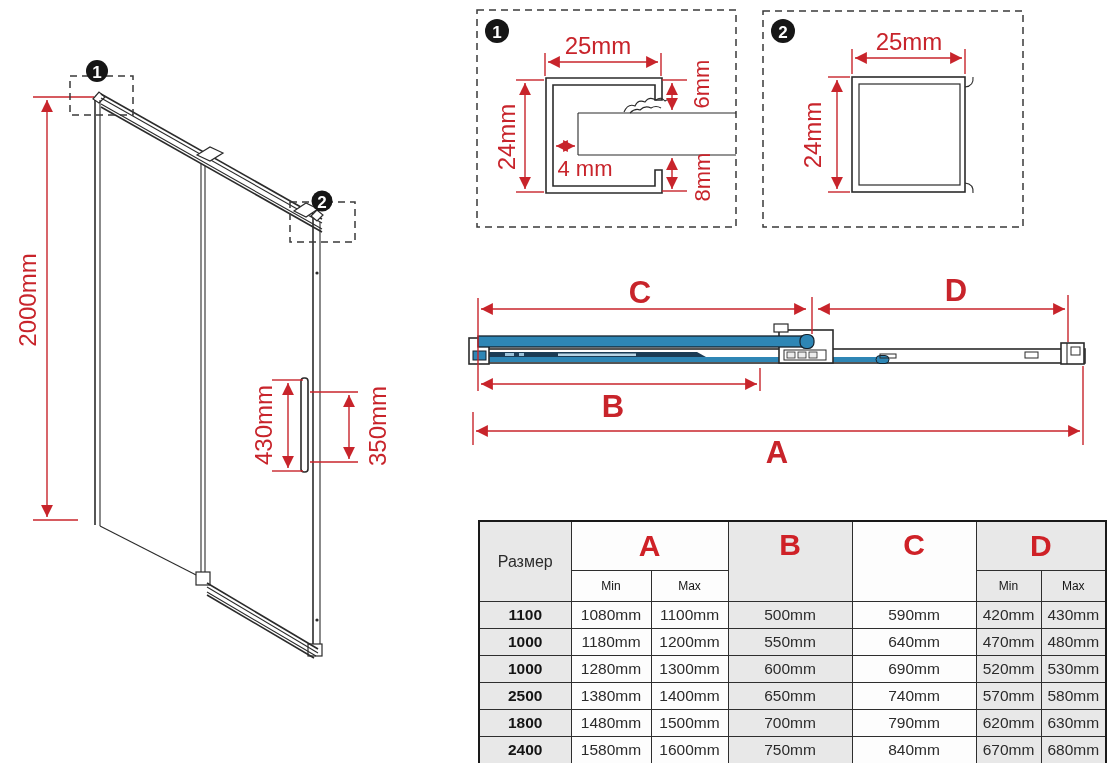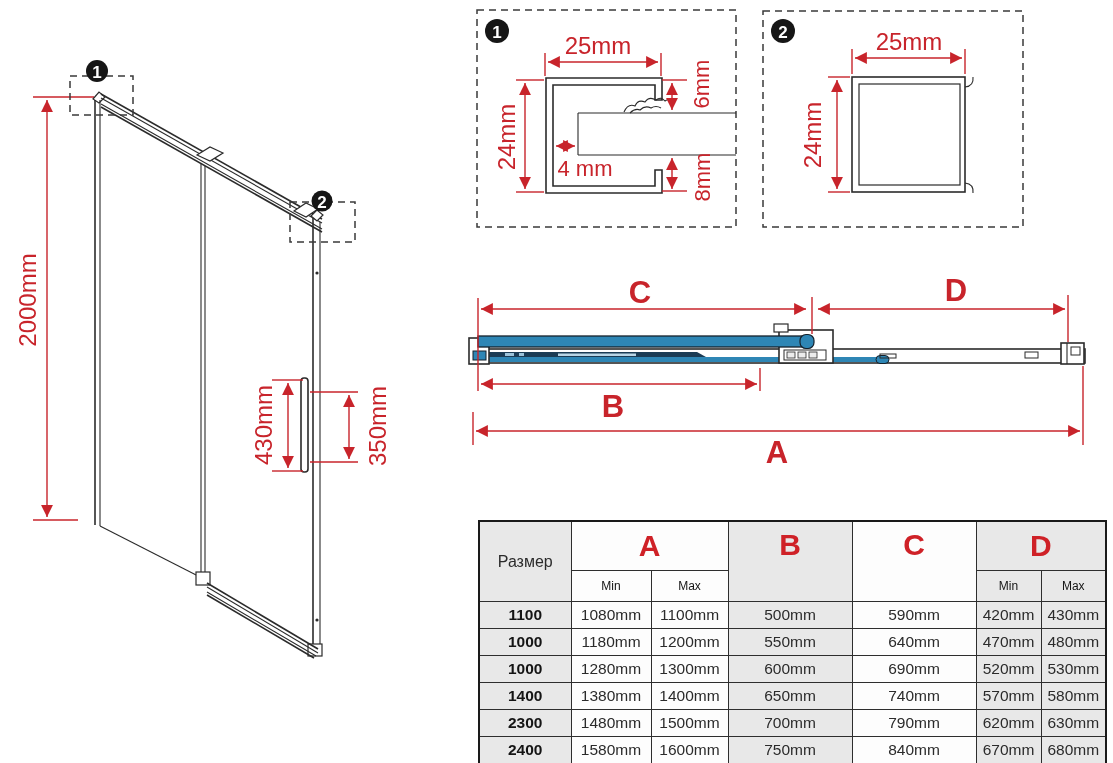--- a/index.html
+++ b/index.html
@@ -302,30 +302,30 @@
     <tr>
       <td class="gray rowlabel">1000</td>
       <td class="white">1280mm</td>
       <td class="white">1300mm</td>
       <td class="gray">600mm</td>
       <td class="white">690mm</td>
       <td class="gray">520mm</td>
       <td class="gray">530mm</td>
     </tr>
     <tr>
-      <td class="gray rowlabel">1400</td>
+      <td class="gray rowlabel">2500</td>
       <td class="white">1380mm</td>
       <td class="white">1400mm</td>
       <td class="gray">650mm</td>
       <td class="white">740mm</td>
       <td class="gray">570mm</td>
       <td class="gray">580mm</td>
     </tr>
     <tr>
-      <td class="gray rowlabel">2300</td>
+      <td class="gray rowlabel">1800</td>
       <td class="white">1480mm</td>
       <td class="white">1500mm</td>
       <td class="gray">700mm</td>
       <td class="white">790mm</td>
       <td class="gray">620mm</td>
       <td class="gray">630mm</td>
     </tr>
     <tr>
       <td class="gray rowlabel">2400</td>
       <td class="white">1580mm</td>

